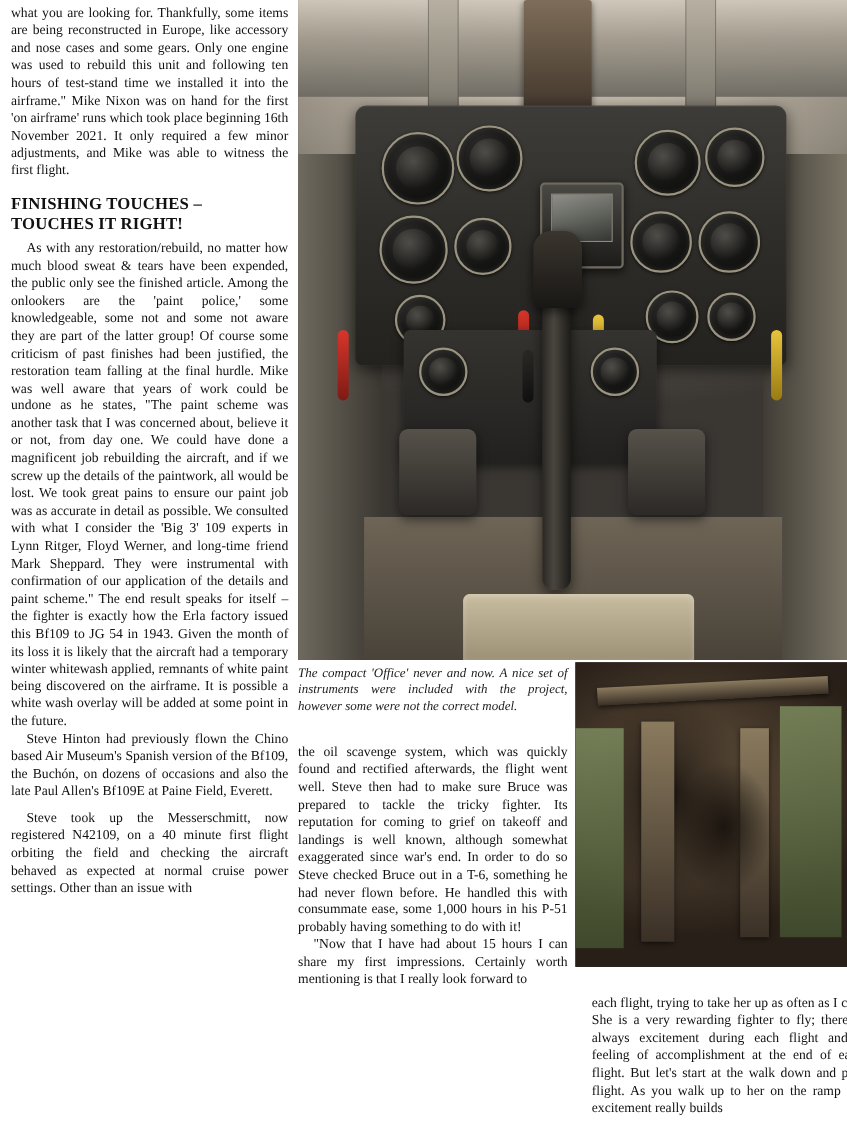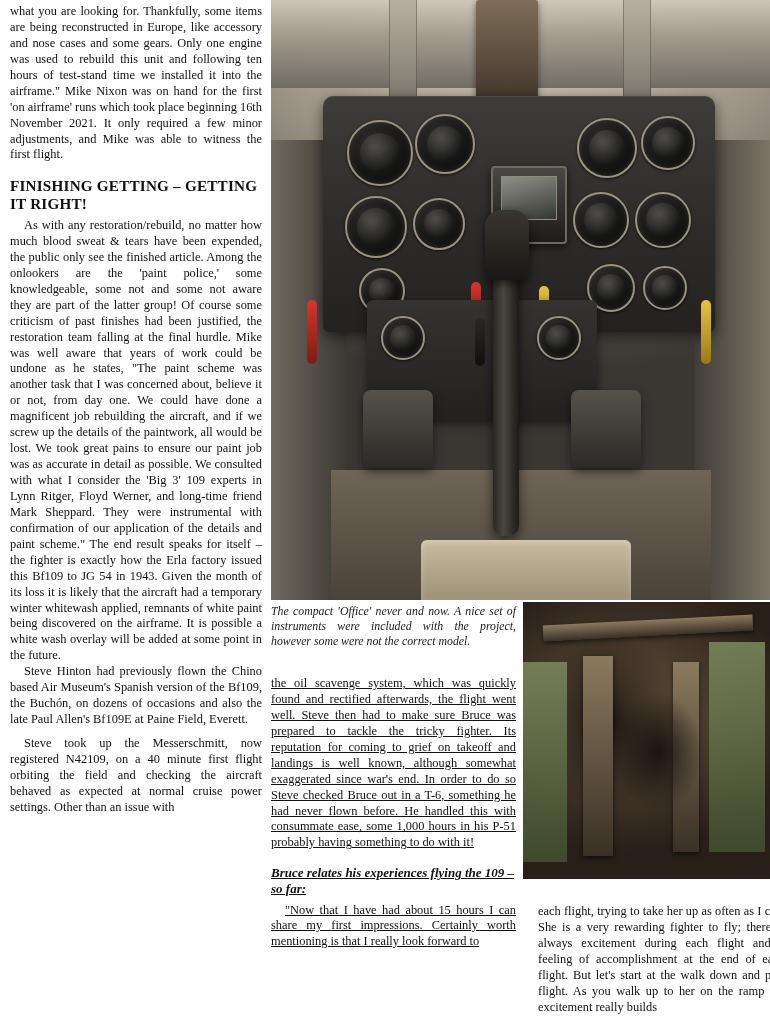--- a/index.html
+++ b/index.html
@@ -200,21 +200,20 @@
     background: linear-gradient(180deg,#7c8b5e,#43502f);
     opacity: .85;
   }
 
   
   .col-mid {
     position: absolute;
     left: 271px;
     top: 676px;
     width: 245px;
-    text-decoration: underline;
   }
   .col-mid h3, .col-right h3 {
     font-family: "Liberation Serif", serif;
     font-style: italic;
     font-weight: bold;
     font-size: 13px;
     line-height: 1.2;
     margin: 14px 0 6px 0;
   }
 
@@ -227,21 +226,21 @@
   }
 </style>
 </head>
 <body>
 
 <div class="page">
 
   <div class="col-left">
     <p>what you are looking for. Thankfully, some items are being reconstructed in Europe, like accessory and nose cases and some gears. Only one engine was used to rebuild this unit and following ten hours of test-stand time we installed it into the airframe." Mike Nixon was on hand for the first 'on airframe' runs which took place beginning 16th November 2021. It only required a few minor adjustments, and Mike was able to witness the first flight.</p>
 
-    <h2 class="head">FINISHING GETTING – GETTING IT RIGHT!</h2>
+    <h2 class="head">FINISHING TOUCHES – TOUCHES IT RIGHT!</h2>
 
     <p class="indent">As with any restoration/rebuild, no matter how much blood sweat &amp; tears have been expended, the public only see the finished article.  Among the onlookers are the 'paint police,' some knowledgeable, some not and some not aware they are part of the latter group! Of course some criticism of past finishes had been justified, the restoration team falling at the final hurdle. Mike was well aware that years of work could be undone as he states, "The paint scheme was another task that I was concerned about, believe it or not, from day one. We could have done a magnificent job rebuilding the aircraft, and if we screw up the details of the paintwork, all would be lost. We took great pains to ensure our paint job was as accurate in detail as possible. We consulted with what I consider the 'Big 3' 109 experts in Lynn Ritger, Floyd Werner, and long-time friend Mark Sheppard.  They were instrumental with confirmation of our application of the details and paint scheme."  The end result speaks for itself – the fighter is exactly how the Erla factory issued this Bf109 to JG 54 in 1943. Given the month of its loss it is likely that the aircraft had a temporary winter whitewash applied, remnants of white paint being discovered on the airframe. It is possible a white wash overlay will be added at some point in the future.</p>
 
 
     <p class="indent">Steve Hinton had previously flown the Chino based Air Museum's Spanish version of the Bf109, the Buchón, on dozens of occasions and also the late Paul Allen's Bf109E at Paine Field, Everett.</p>
     <p class="indent" style="margin-top:8px;">Steve took up the Messerschmitt, now registered N42109, on a 40 minute first flight orbiting the field and checking the aircraft behaved as expected at normal cruise power settings. Other than an issue with</p>
   </div>
 
   <div class="photo-main">
     <div class="sky"></div>
@@ -301,21 +300,20 @@
     <div class="wreck-bar" style="left:20px; top:18px; width:210px; height:16px; transform:rotate(-3deg);"></div>
     <div class="wreck-bar" style="left:60px; top:54px; width:30px; height:200px;"></div>
     <div class="wreck-bar" style="left:150px; top:60px; width:26px; height:190px;"></div>
     <div class="wreck-green" style="left:186px; top:40px; width:56px; height:210px;"></div>
     <div class="wreck-green" style="left:0px; top:60px; width:44px; height:200px;"></div>
     <div class="wreck-dark" style="left:90px; top:90px; width:90px; height:120px;"></div>
   </div>
 
   <div class="col-mid">
     <p>the oil scavenge system, which was quickly found and rectified afterwards, the flight went well. Steve then had to make sure Bruce was prepared to tackle the tricky fighter. Its reputation for coming to grief on takeoff and landings is well known, although somewhat exaggerated since war's end. In order to do so Steve checked Bruce out in a T-6, something he had never flown before.  He handled this with consummate ease, some 1,000 hours in his P-51 probably having something to do with it!</p>
-    <h3>Bruce relates his experiences flying the 109 – so far:</h3>
     <p class="indent">"Now that I have had about 15 hours I can share my first impressions.  Certainly worth mentioning is that I really look forward to</p>
   </div>
 
   <div class="col-right">
     <p>each flight, trying to take her up as often as I can.  She is a very rewarding fighter to fly; there is always excitement during each flight and a feeling of accomplishment at the end of each flight.  But let's start at the walk down and pre-flight.  As you walk up to her on the ramp the excitement really builds</p>
   </div>
 
 </div>
 
 </body></html>

